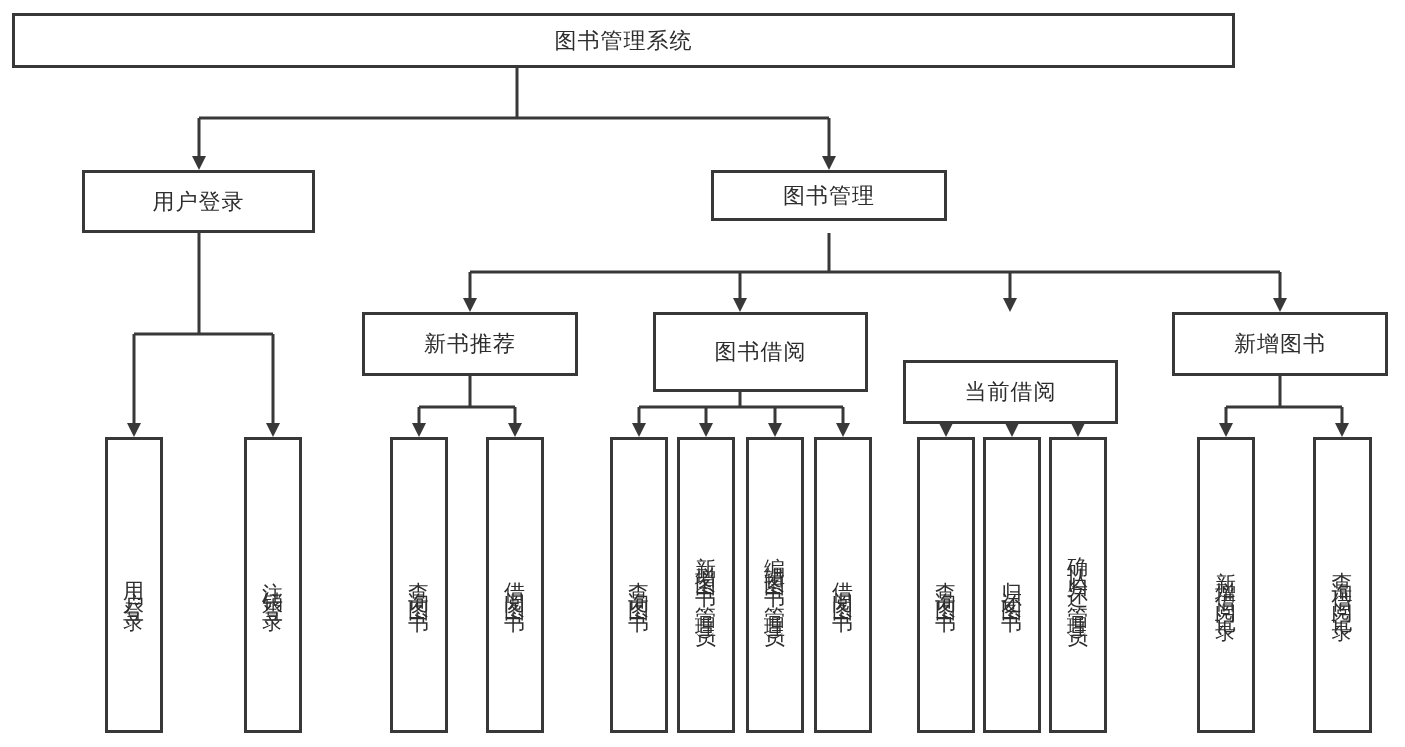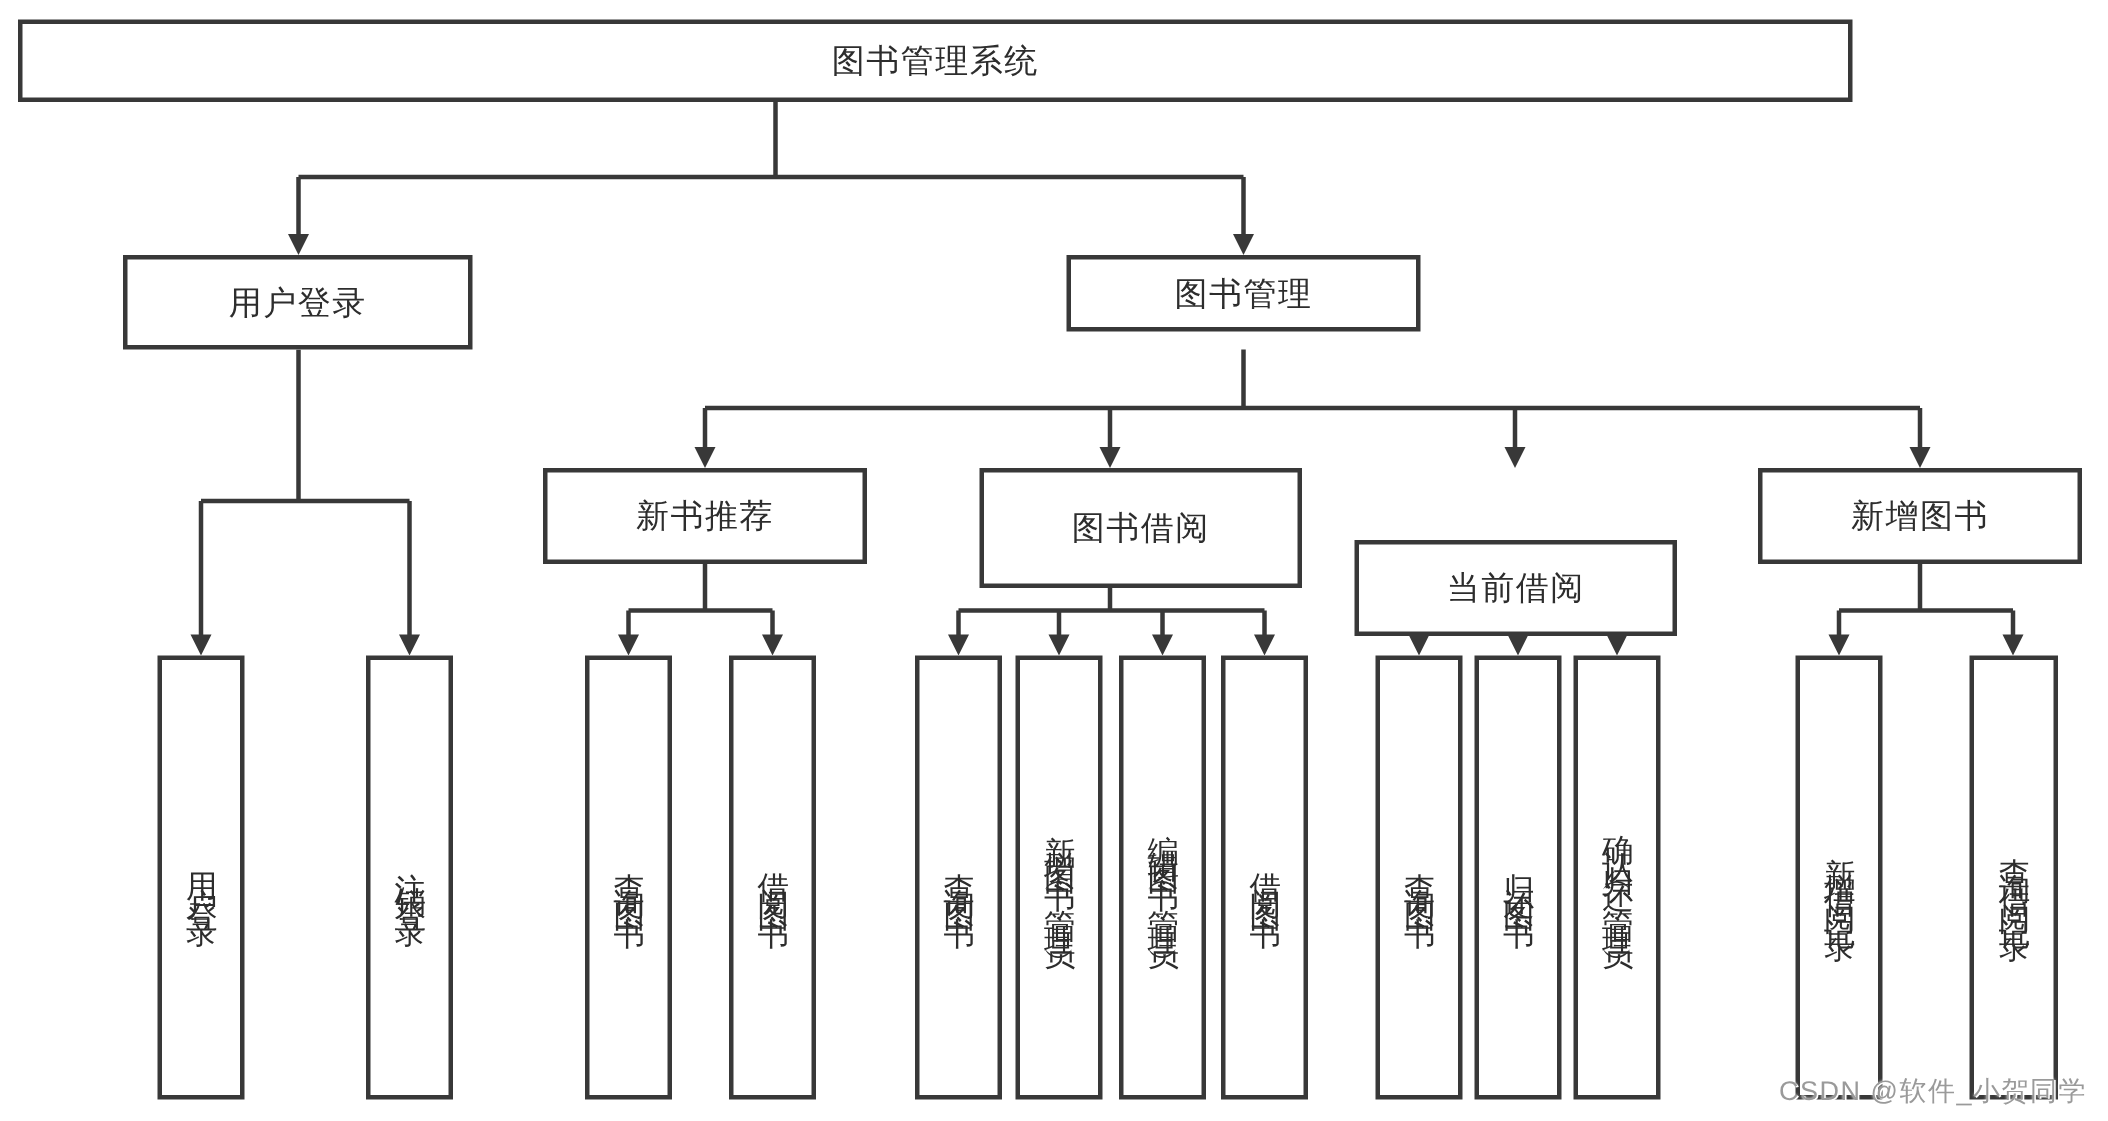--- a/index.html
+++ b/index.html
@@ -145,15 +145,14 @@
     <span>确认归还（管理员）</span>
   </div>
 
   <div class="leaf" style="left:1197px; top:437px; width:58px; height:296px;">
     <span>新增借阅记录</span>
   </div>
   <div class="leaf" style="left:1313px; top:437px; width:59px; height:296px;">
     <span>查询借阅记录</span>
   </div>
 
-  <div class="watermark">CSDN @软件_小贺同学</div>
 
 </div>
 
 </body></html>

